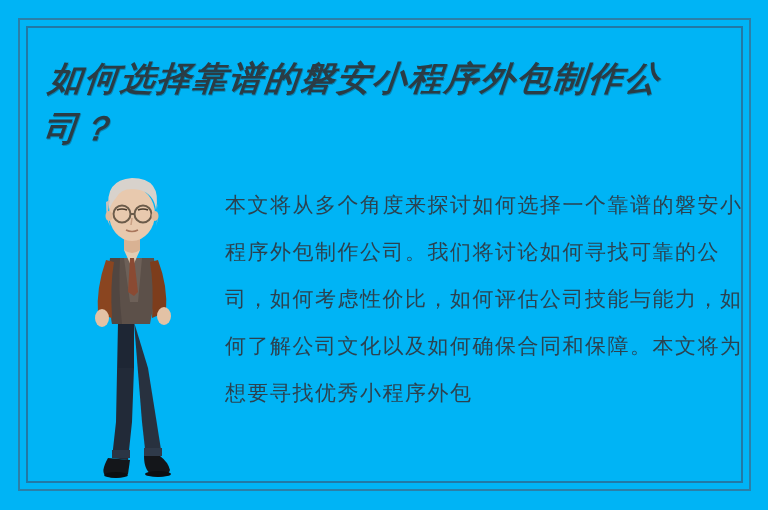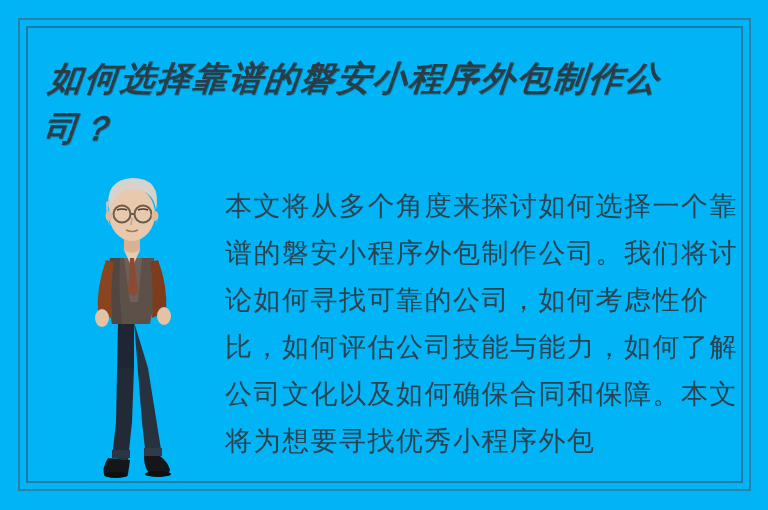--- a/index.html
+++ b/index.html
@@ -63,21 +63,21 @@
     white-space: pre-wrap;
   }
 
   
   .body-text {
     position: absolute;
     left: 225px;
     top: 182px;
     width: 520px;
     font-family: "DejaVu Sans", sans-serif;
-    font-size: 27px;
+    font-size: 21px;
     line-height: 47px;
     letter-spacing: 1.5px;
     color: #2b4250;
     word-break: break-all;
     overflow: hidden;
     max-height: 300px;
   }
 
   
   .avatar {

